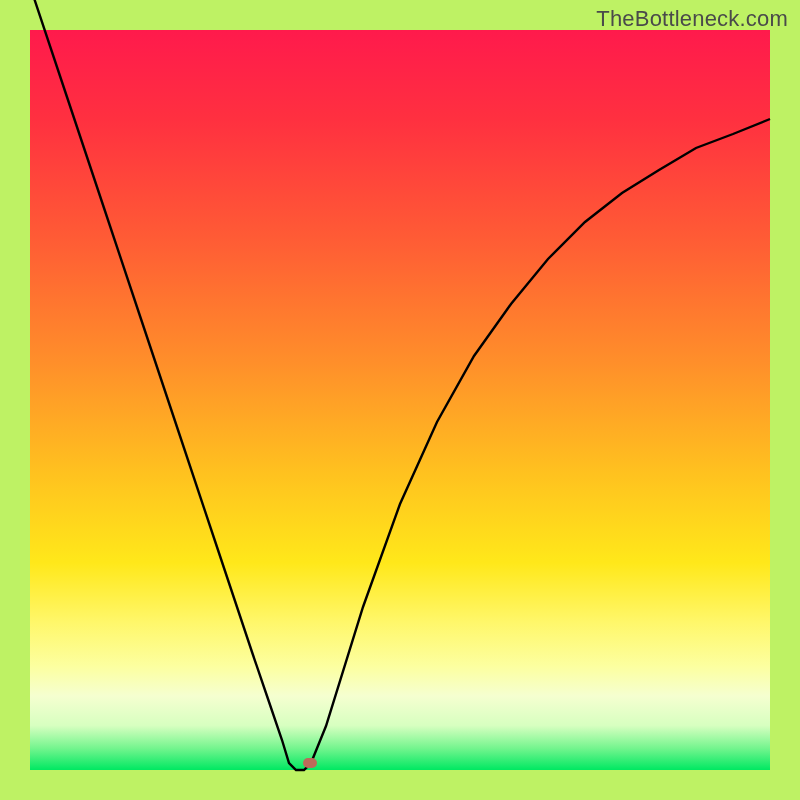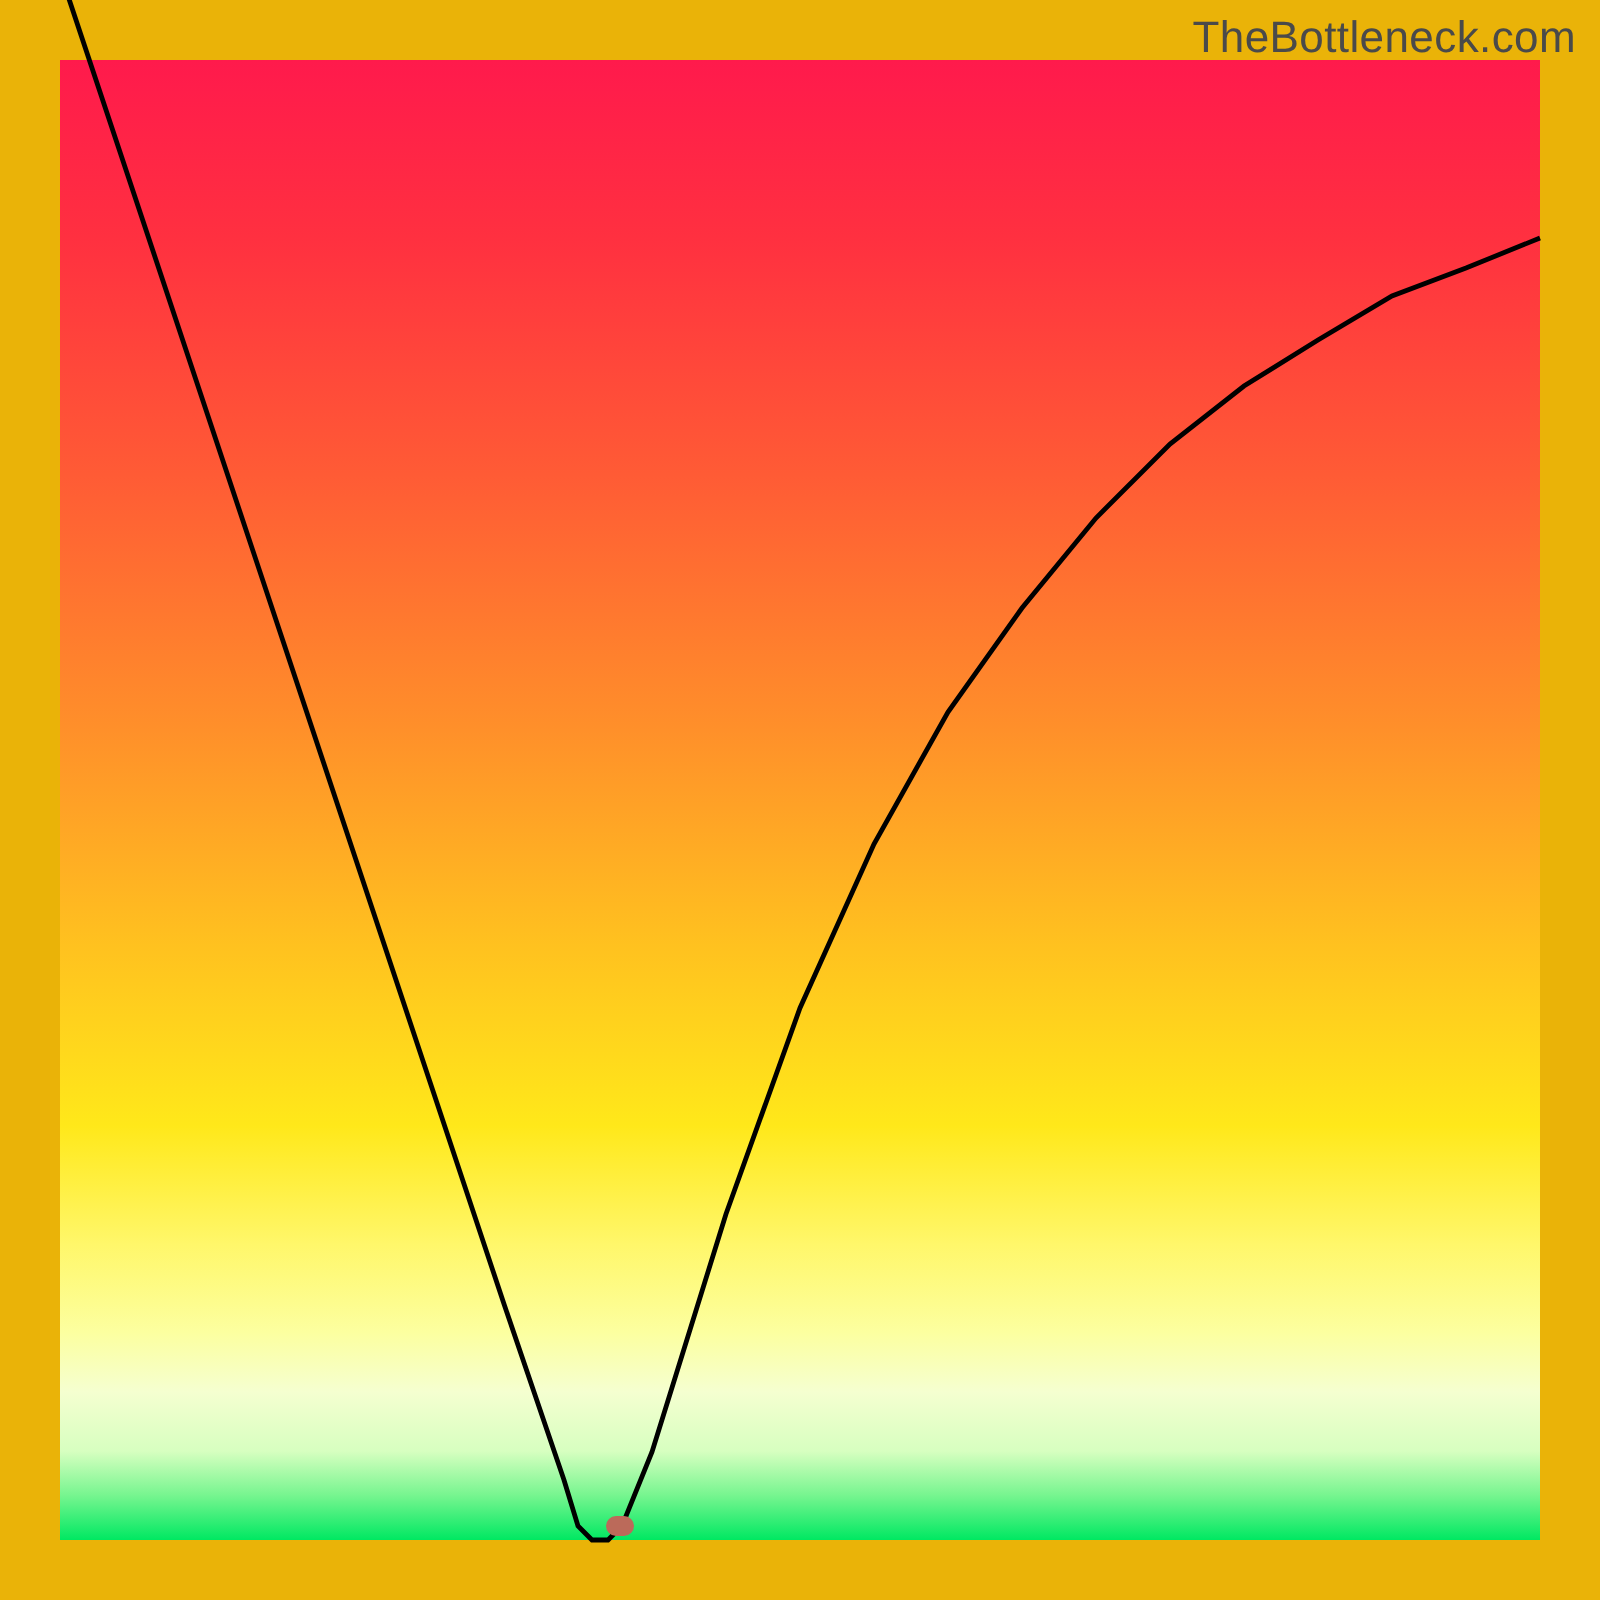--- a/index.html
+++ b/index.html
@@ -8,21 +8,21 @@
     width: 800px;
     height: 800px;
     background: #000;
     font-family: Arial, Helvetica, sans-serif;
     overflow: hidden;
   }
   .frame {
     position: relative;
     width: 800px;
     height: 800px;
-    background: #eab308;
+    background: #bef264;
   }
   .plot-area {
     position: absolute;
     left: 30px;
     top: 30px;
     width: 740px;
     height: 740px;
     
     background: linear-gradient(
       to bottom,

